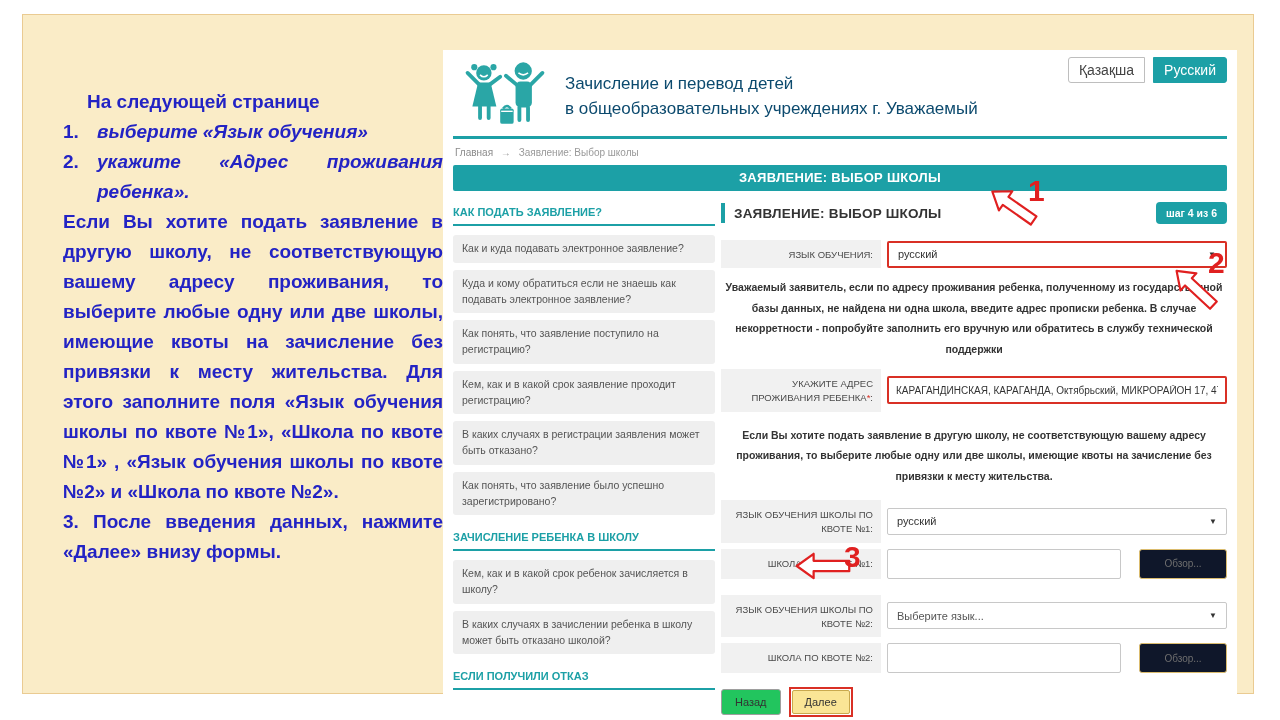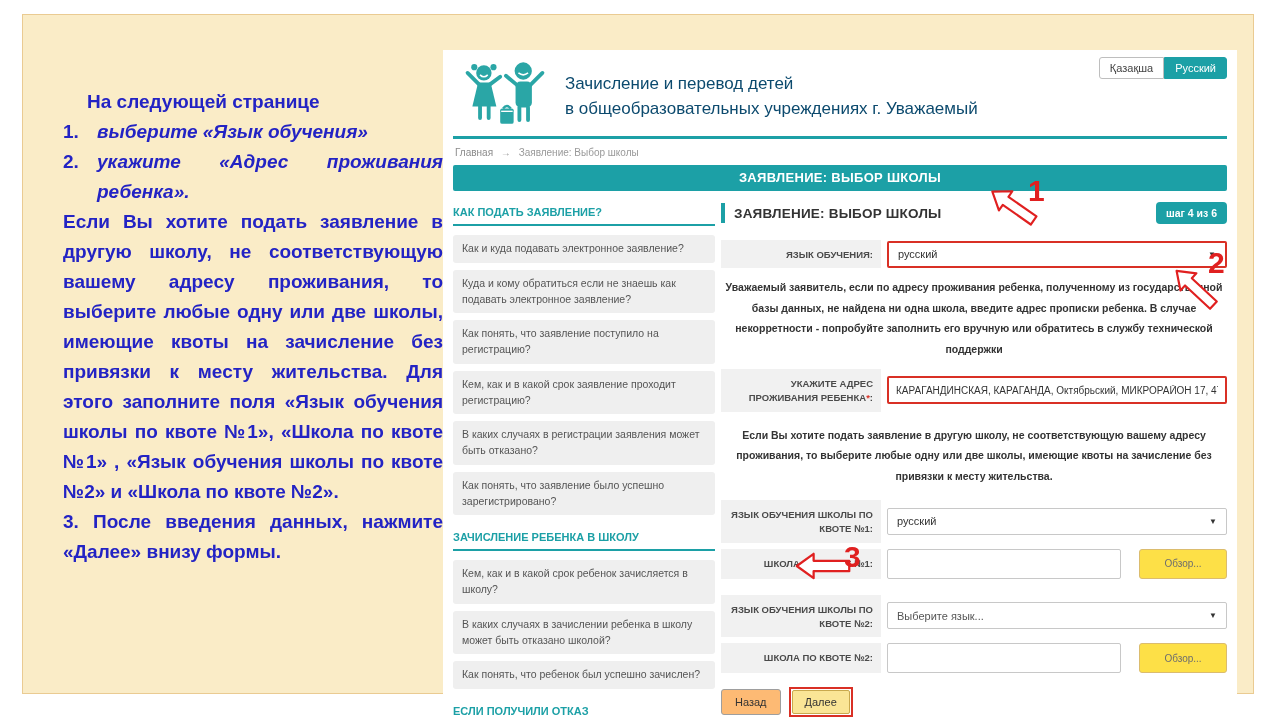--- a/index.html
+++ b/index.html
@@ -20,21 +20,21 @@
   .instr-li .num { width:34px; flex:0 0 34px; }
   .instr-li .txt { flex:1; text-align:justify;font-style:italic; }
   .instructions p { text-align:justify; }
 
   
   .panel { position:absolute; left:420px; top:35px; width:794px; height:649px; background:#fff; }
 
   .logo { position:absolute; left:14px; top:6px; width:96px; height:78px; }
   .site-title { position:absolute; left:122px; top:22px; font-size:17px; color:#0c4a6e; line-height:1.45; }
 
-  .lang-switch { position:absolute; right:10px; top:7px; display:flex; font-size:11px; }
+  .lang-switch { position:absolute; right:10px; top:7px; display:flex; font-size:14px;gap:8px; }
   .lang-kk { background:#fff; color:#444; border:1px solid #BEBEBE; padding:4px 10px; border-radius:3px 0 0 3px; cursor:pointer; }
   .lang-ru { background:#1CA0A6; color:#fff; border:1px solid #1CA0A6; padding:4px 10px; border-radius:0 3px 3px 0; cursor:pointer; }
 
   .header-rule { position:absolute; left:10px; right:10px; top:86px; height:3px; background:#1CA0A6; }
 
   .breadcrumb { position:absolute; left:12px; top:97px; font-size:10px; color:#999; }
   .breadcrumb .bc-home { color:#8A8A8A; cursor:pointer; }
   .breadcrumb .bc-sep { margin:0 5px; color:#999; }
 
   .banner { position:absolute; left:10px; right:10px; top:115px; height:26px; background:#1CA0A6;
@@ -52,47 +52,47 @@
   
   .main { position:absolute; left:278px; top:152px; width:506px; }
   .form-title-row { display:flex; align-items:center; margin-bottom:16px; }
   .teal-bar { width:4px; height:20px; background:#1CA0A6; margin-right:9px; }
   .form-title { flex:1; font-size:13.5px; font-weight:bold; color:#333; letter-spacing:.2px; }
   .step-badge { background:#1CA0A6; color:#fff; font-size:10.5px; font-weight:bold;
                 padding:5px 10px; border-radius:4px; }
 
   .frow { display:flex; margin-bottom:6px; align-items:stretch; }
   .frow .lbl { flex:0 0 160px; background:#F1F1F1; text-align:right; padding:8px 8px 6px;
-               font-size:9.5px; font-weight:bold; color:#4A4A4A; line-height:1.5; }
+               font-size:9.5px; font-weight:normal; color:#4A4A4A; line-height:1.5; }
   .frow .fld { flex:1; margin-left:6px; display:flex; align-items:center; }
   .req { color:#D93025; }
 
   .sel { flex:1; height:27px; border:1px solid #C8C8C8; border-radius:2px; background:#fff;
          display:flex; align-items:center; justify-content:space-between; padding:0 9px;
          font-size:11px; color:#333; cursor:pointer; }
   .sel .arrow { font-size:8px; color:#333; }
   .sel.hl, .inp.hl { border:2px solid #D93025; }
   .sel.muted { color:#555; }
 
   .inp { flex:1; height:28px; border:1px solid #C8C8C8; border-radius:2px; background:#fff;
          font-size:10px; color:#333; padding:0 7px; font-family:"Liberation Sans",sans-serif; }
   .inp.tall { height:30px; }
 
-  .browse-btn { flex:0 0 88px; margin-left:18px; height:30px; background:#fde047;
+  .browse-btn { flex:0 0 88px; margin-left:18px; height:30px; background:#0f172a;
                 border:1px solid #DBBC6E; border-radius:3px; font-size:10px; color:#6E6E6E;
                 display:flex; align-items:center; justify-content:center; cursor:pointer; }
 
   .notice { font-size:10.5px; font-weight:bold; color:#333; text-align:center;
             line-height:1.95; margin:9px 0 10px; }
   .notice.second { margin:13px 4px 14px; }
 
   .gap { height:10px; }
 
   .btn-row { display:flex; align-items:center; margin-top:14px; }
-  .back-btn { background:#fdba74; border:1px solid #9E9E9E; border-radius:3px; padding:6px 13px;
+  .back-btn { background:#22c55e; border:1px solid #9E9E9E; border-radius:3px; padding:6px 13px;
               font-size:11px; color:#333; cursor:pointer; }
   .next-wrap { border:2px solid #D93025; margin-left:8px; padding:1px; }
   .next-btn { background:#FAE596; border:1px solid #C9A94E; border-radius:2px; padding:5px 12px;
               font-size:11px; color:#333; cursor:pointer; }
 
   
   .ann-arrow { position:absolute; }
   .ann-num { position:absolute; color:#E02020; font-size:30px; font-weight:bold; line-height:1; }
 </style>
 </head>
@@ -172,21 +172,20 @@
           <div class="sb-item">Куда и кому обратиться если не знаешь как подавать электронное заявление?</div>
           <div class="sb-item">Как понять, что заявление поступило на регистрацию?</div>
           <div class="sb-item">Кем, как и в какой срок заявление проходит регистрацию?</div>
           <div class="sb-item">В каких случаях в регистрации заявления может быть отказано?</div>
           <div class="sb-item">Как понять, что заявление было успешно зарегистрировано?</div>
         </div>
         <div class="sb-section">
           <div class="sb-title">ЗАЧИСЛЕНИЕ РЕБЕНКА В ШКОЛУ</div>
           <div class="sb-item">Кем, как и в какой срок ребенок зачисляется в школу?</div>
           <div class="sb-item">В каких случаях в зачислении ребенка в школу может быть отказано школой?</div>
-          <div class="sb-item">Как понять, что ребенок был успешно зачислен?</div>
         </div>
         <div class="sb-section">
           <div class="sb-title">ЕСЛИ ПОЛУЧИЛИ ОТКАЗ</div>
 
         </div>
       </div>
 
       <div class="main">
         <div class="form-title-row">
           <div class="teal-bar"></div>

